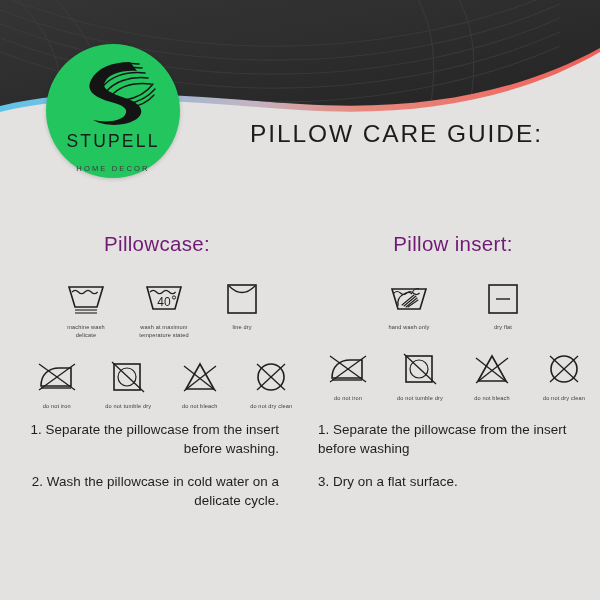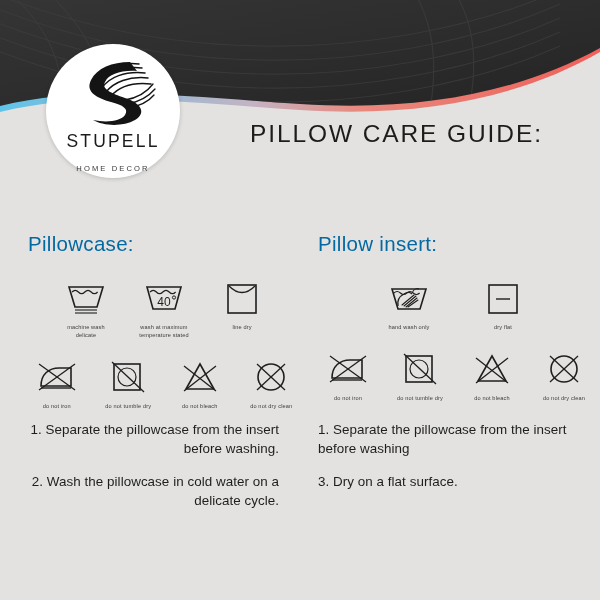--- a/index.html
+++ b/index.html
@@ -13,21 +13,21 @@
   }
   .canvas{position:absolute;inset:0;width:600px;height:600px;}
 
   
   .header{position:absolute;top:0;left:0;width:600px;height:130px;overflow:hidden;}
   .header svg{display:block;}
 
   
   .logo-badge{
     position:absolute;left:46px;top:44px;width:134px;height:134px;
-    border-radius:50%;background:#ffffff;
+    border-radius:50%;background:#22c55e;
     box-shadow:0 1px 4px rgba(0,0,0,.18);
     display:flex;flex-direction:column;align-items:center;justify-content:flex-start;
   }
   .logo-mark{width:92px;height:74px;margin-top:12px;}
   .logo-word{
     font-size:17.5px;letter-spacing:2.2px;color:#1b1b1b;
     margin-top:1px;font-weight:400;
   }
   .logo-sub{
     font-size:7.6px;letter-spacing:2.1px;color:#3a3a3a;margin-top:12px;
@@ -39,22 +39,22 @@
     font-size:24.5px;letter-spacing:1.9px;color:#1c1c1c;
     font-weight:400;text-align:left;
   }
 
   
   .col{position:absolute;top:232px;}
   .col-left{left:28px;width:272px;}
   .col-right{left:318px;width:276px;}
 
   .col-heading{
-    font-size:20.5px;letter-spacing:.3px;color:#0369a1;
-    font-weight:400;margin:0 0 22px 0;
+    font-size:20.5px;letter-spacing:.3px;color:#701a75;
+    font-weight:400;text-align:center;margin:0 0 22px 0;
   }
   .col-left .col-heading{padding-right:14px;}
   .col-right .col-heading{padding-right:6px;}
 
   .icon-row{display:flex;justify-content:center;align-items:flex-start;}
   .icon-row.row1{gap:10px;margin-bottom:18px;}
   .icon-row.row2{gap:14px;}
   .col-right .icon-row.row1{gap:30px;}
   .col-right .icon-row.row2{gap:12px;}
 

